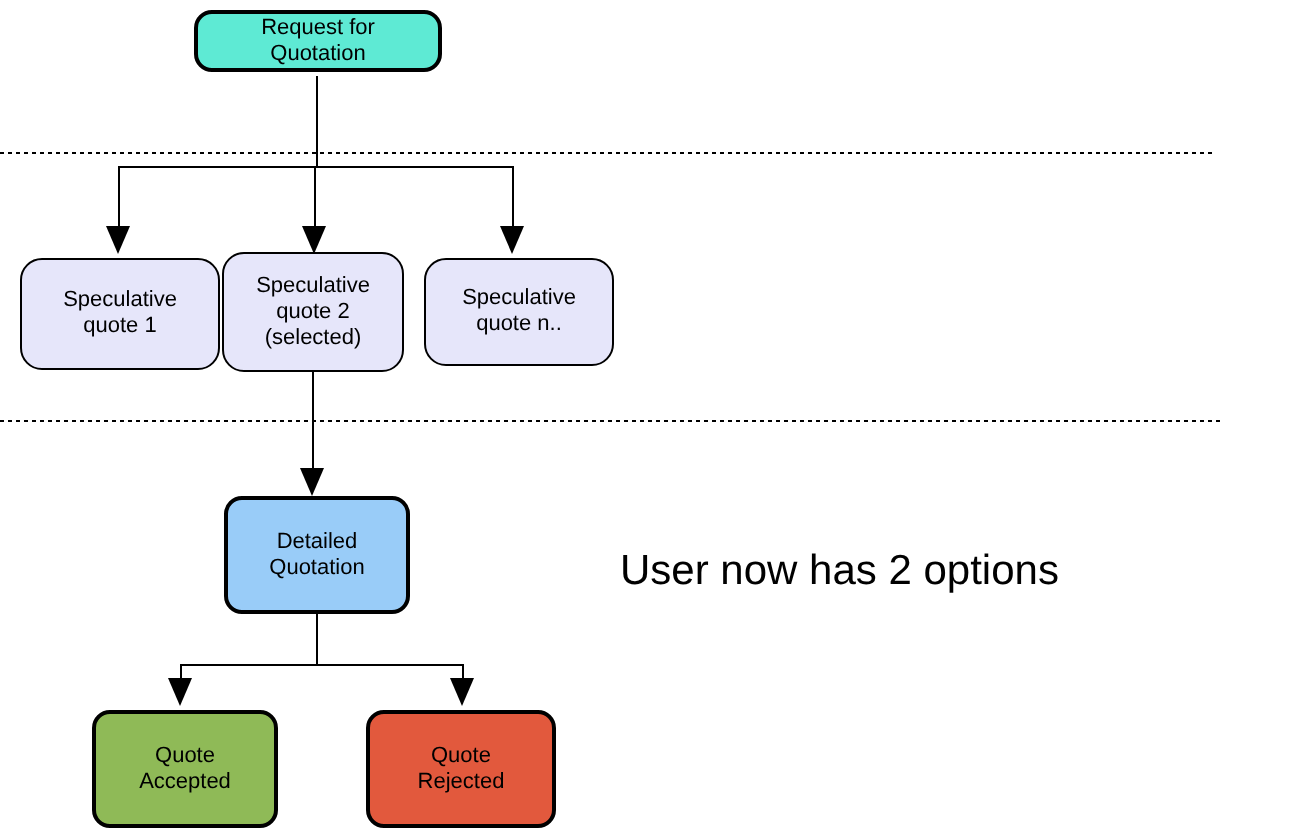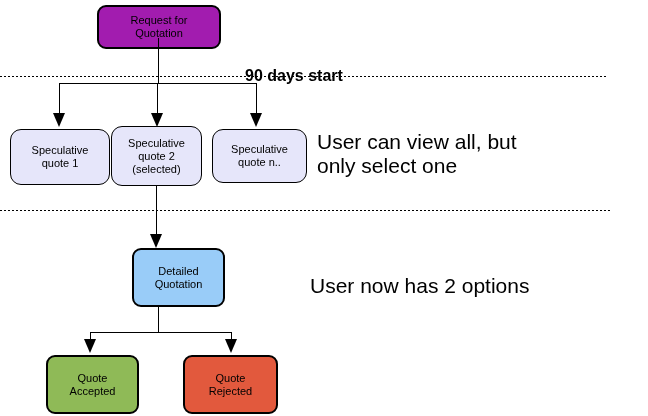--- a/index.html
+++ b/index.html
@@ -51,55 +51,52 @@
     font-size: 16px;
     font-weight: bold;
     line-height: 17px;
   }
 </style>
 </head>
 <body>
 
 <div id="canvas">
 
-  <div class="node" style="left: 97px; top: 5px; width: 124px; height: 44px; background-color: #a21caf;">Request for
+  <div class="node" style="left: 97px; top: 5px; width: 124px; height: 31px; background-color: #5eead4;">Request for
 Quotation</div>
 
 
   <div class="vline" style="left:158px; top:38px; width:1px; height:45px;"></div>
 
   <div class="dotline" style="left:0px; top:76px; width:608px;"></div>
-  <div class="divider-label" style="left:245px; top:67px;">90 days start</div>
 
   <div class="hline" style="left:59px; top:83px; width:198px; height:1px;"></div>
   <div class="vline" style="left:59px; top:83px; width:1px; height:31px;"></div>
   <div class="vline" style="left:157px; top:83px; width:1px; height:31px;"></div>
   <div class="vline" style="left:256px; top:83px; width:1px; height:31px;"></div>
   <div class="arrowhead" style="left:53px; top:113px;"></div>
   <div class="arrowhead" style="left:151px; top:113px;"></div>
   <div class="arrowhead" style="left:250px; top:113px;"></div>
 
   <div class="node thin" style="left: 10px; top: 129px; width: 100px; height: 56px; background-color: rgb(230, 230, 250);">Speculative
 quote 1</div>
   <div class="node thin" style="left: 111px; top: 126px; width: 91px; height: 60px; background-color: rgb(230, 230, 250);">Speculative
 quote 2
 (selected)</div>
   <div class="node thin" style="left: 212px; top: 129px; width: 95px; height: 54px; background-color: rgb(230, 230, 250);">Speculative
 quote n..</div>
 
-  <div class="annotation" style="left:317px; top:130px;">User can view all, but
-only select one</div>
 
   <div class="vline" style="left:156px; top:186px; width:1px; height:48px;"></div>
 
   <div class="dotline" style="left:0px; top:210px; width:610px;"></div>
 
   <div class="arrowhead" style="left:150px; top:234px;"></div>
 
-  <div class="node" style="left: 112px; top: 248px; width: 93px; height: 59px; background-color: rgb(153, 204, 248); margin-left: 20px;">Detailed
+  <div class="node" style="left: 112px; top: 248px; width: 93px; height: 59px; background-color: rgb(153, 204, 248);">Detailed
 Quotation</div>
 
   <div class="annotation" style="left:310px; top:274px;">User now has 2 options</div>
 
   <div class="vline" style="left:158px; top:307px; width:1px; height:25px;"></div>
   <div class="hline" style="left:90px; top:332px; width:142px; height:1px;"></div>
   <div class="vline" style="left:90px; top:332px; width:1px; height:7px;"></div>
   <div class="vline" style="left:231px; top:332px; width:1px; height:7px;"></div>
   <div class="arrowhead" style="left:84px; top:339px;"></div>
   <div class="arrowhead" style="left:225px; top:339px;"></div>

